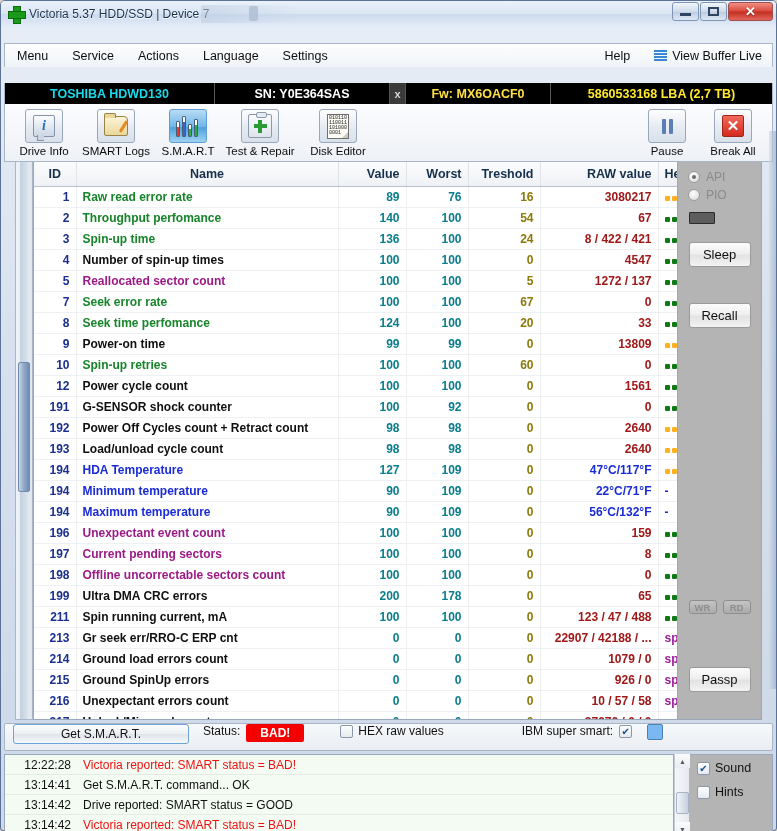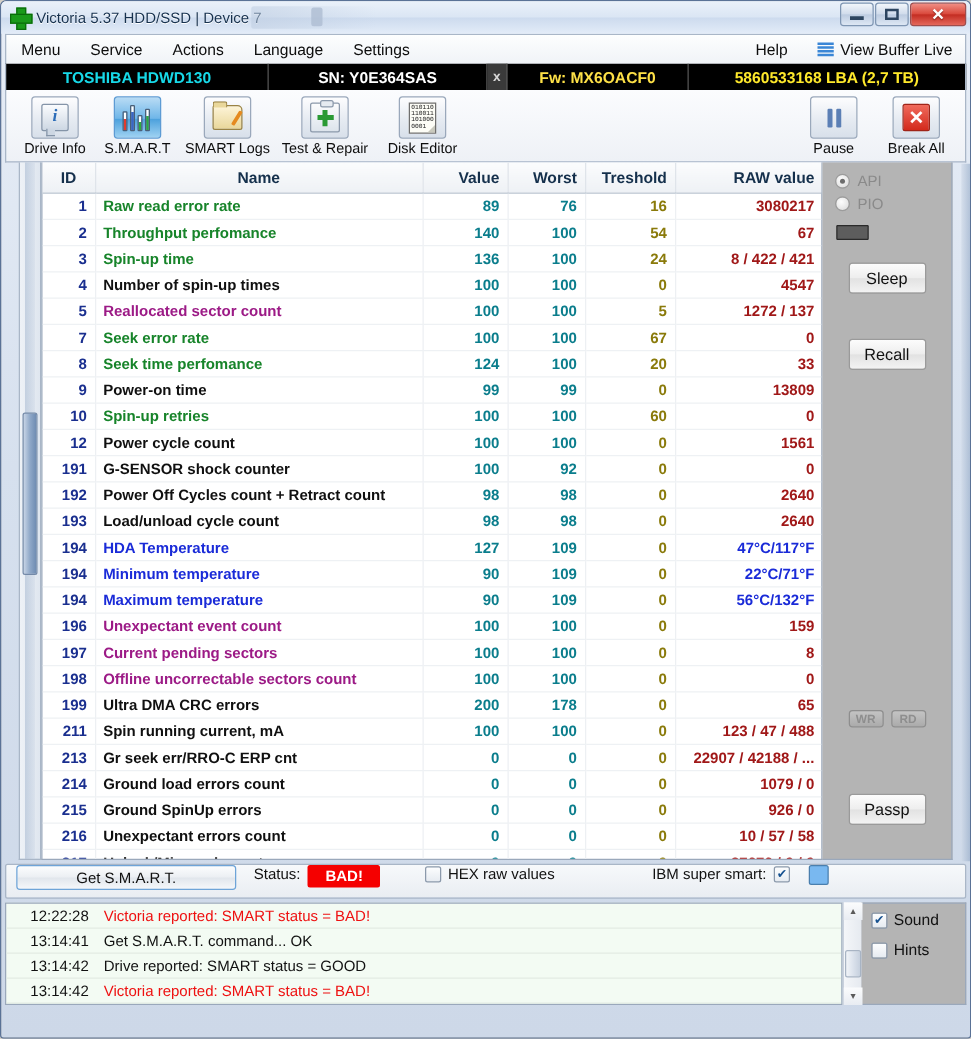--- a/index.html
+++ b/index.html
@@ -47,21 +47,21 @@
   .tb-close {
     width: 45px; border: 1px solid #9d4d4d; border-radius: 3px;
     background: linear-gradient(180deg,#f08e84,#d9493c 48%,#c32d22 52%,#e4675a);
     color: #fff; font-size: 13px; font-weight: bold; text-shadow: 0 1px 1px #7a1b12;
   }
   .min-g { width: 11px; height: 3px; background: #2d4560; margin-top: 6px; }
   .max-g { width: 11px; height: 9px; border: 2px solid #2d4560; }
 
   
   .menubar {
-    height: 24px; margin: 0 3px;
+    height: 24px; margin: 16px 3px;
     background: linear-gradient(180deg,#fdfefe,#f0f3f7);
     border: 1px solid #a9b6c7; border-bottom: none;
     display: flex; align-items: center; font-size: 12.5px; color: #0d0d0d;
   }
   .menubar .mi { padding: 0 12px; line-height: 22px; cursor: default; }
   .menu-right { margin-left: auto; display: flex; align-items: center; }
   .vb-icon { display:inline-block; width: 13px; height: 11px; margin-right: 5px; position: relative; }
   .vb-icon i { position:absolute; left:0; width:13px; height:1.5px; background:#3a86d6; display:block; }
   .vb-icon i:nth-child(1){top:0}.vb-icon i:nth-child(2){top:3px}
   .vb-icon i:nth-child(3){top:6px}.vb-icon i:nth-child(4){top:9px}
@@ -191,21 +191,21 @@
   .nm-blue   { color:#1a2bd8; }
   .raw-blue  { color:#1a2bd8; }
   .hl-special{ color:#9c1a9c; font-weight:bold; }
   .hl-dash   { color:#1a2bd8; font-weight:bold; }
   .dot { display:inline-block; width:5px; height:5px; margin-right:2px; border-radius:1px; }
   .dot.g { background:#0d7a14; }
   .dot.o { background:#ffb21e; }
 
   
   .rpanel {
-    width: 104px; background: #b4b4b4;
+    width: 84px; background: #b4b4b4;
     border: 1px solid #9aa8bb; border-top: none; border-left: none;
     position: relative; padding-top: 6px;
   }
   .radio-row { display:flex; align-items:center; padding:2px 0 2px 10px; font-size:12px; color:#8a8a8a; }
   .radio {
     width:12px; height:12px; border-radius:50%; margin-right:6px;
     background: radial-gradient(circle at 40% 35%, #fdfdfd, #d8d8d8);
     border:1px solid #9c9c9c; position:relative;
   }
   .radio.on::after {
@@ -350,37 +350,37 @@
   </div>
 
   <div class="toolbar">
     <div class="tool">
       <div class="tool-ico">
         <div class="ico-info">i</div>
       </div>
       <div class="tool-lbl">Drive Info</div>
     </div>
 
+    <div class="tool wide">
+      <div class="tool-ico">
+        <div class="ico-folder"></div>
+      </div>
+      <div class="tool-lbl">SMART Logs</div>
+    </div>
+
     <div class="tool active">
       <div class="tool-ico">
         <div class="ico-smart">
             <b></b>
             <b></b>
             <b></b>
             <b></b>
           </div>
       </div>
       <div class="tool-lbl">S.M.A.R.T</div>
-    </div>
-
-    <div class="tool wide">
-      <div class="tool-ico">
-        <div class="ico-folder"></div>
-      </div>
-      <div class="tool-lbl">SMART Logs</div>
     </div>
 
     <div class="tool wide">
       <div class="tool-ico">
         <div class="ico-clip">
           <span class="plus-g"></span>
         </div>
       </div>
       <div class="tool-lbl">Test &amp; Repair</div>
     </div>

